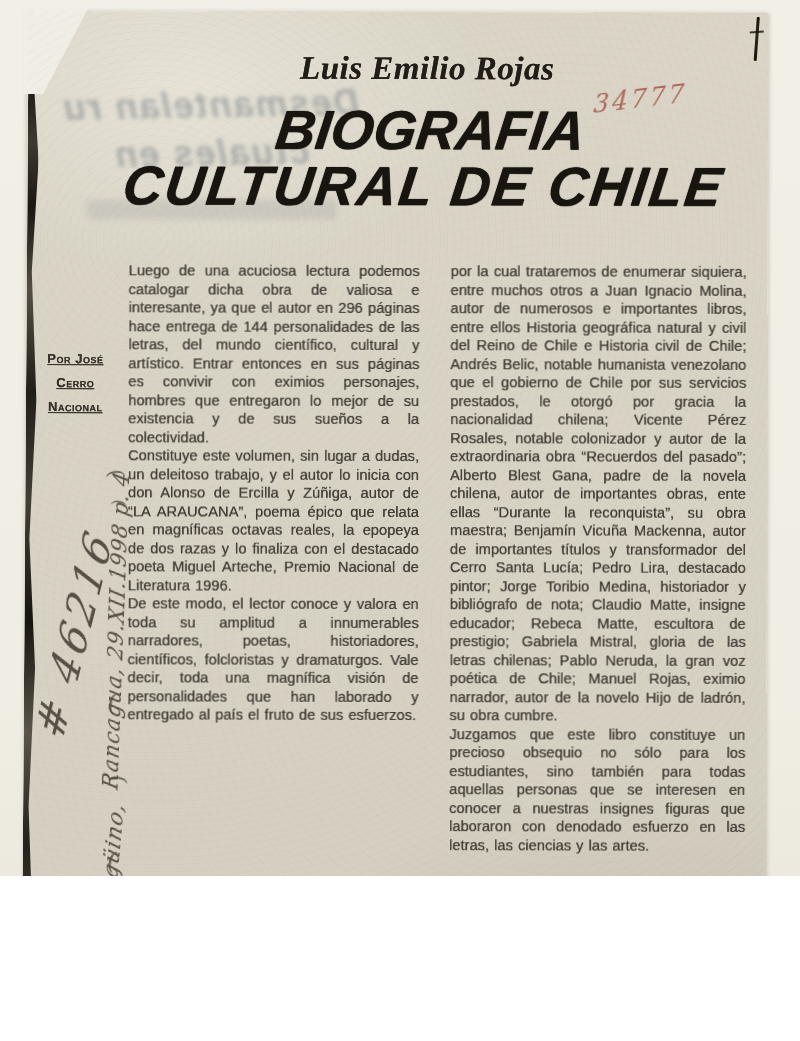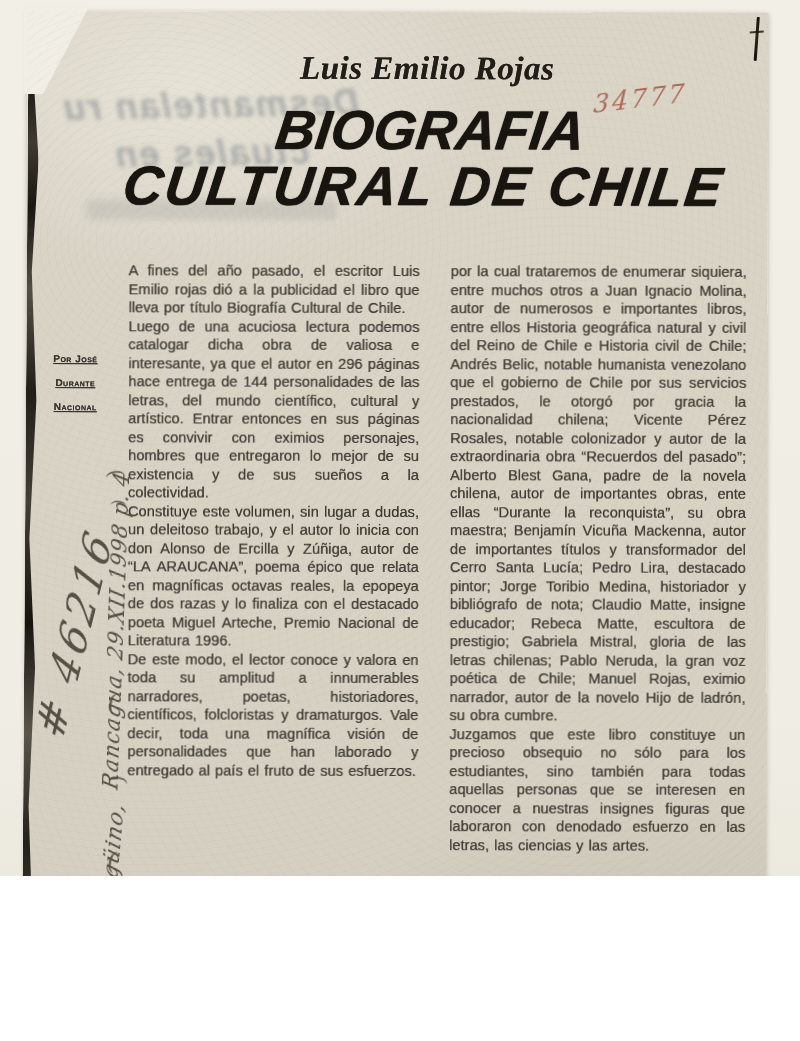--- a/index.html
+++ b/index.html
@@ -87,21 +87,21 @@
   .headline .l2{font-size:55px; line-height:57px; letter-spacing:2px;}
   .regnum{
     position:absolute; left:566px; top:72px;
     font-family:"DejaVu Serif", serif; font-style:italic;
     font-size:25px; color:#a85548; transform:rotate(-7deg) skewX(-10deg);
     letter-spacing:3px; opacity:0.85; filter:blur(0.2px);
   }
   
   .byline{
     position:absolute; left:2px; top:336px; width:94px; text-align:center;
-    font-size:10px; font-weight:bold; color:#36332c; letter-spacing:0.5px;
+    font-size:13px; font-weight:bold; color:#36332c; letter-spacing:0.5px;
     line-height:24px; font-variant:small-caps;
     text-shadow:0 0 0.5px rgba(40,36,28,0.8);
   }
   .byline .bl{text-decoration:underline;}
   
   .cols{position:absolute; left:102px; top:250px; width:596px;}
   .col{position:absolute; top:0;}
   .col.left{left:0; width:291px;}
   .col.right{left:322px; width:296px;}
   .col p{
@@ -149,27 +149,26 @@
       <div class="headline">
         <div class="l1">BIOGRAFIA</div>
         <div class="l2">CULTURAL DE CHILE</div>
       </div>
     </div>
 
     <div class="regnum">34777</div>
 
     <div class="byline">
       <div class="bl">Por José</div>
-      <div class="bl">Durante</div>
+      <div class="bl">Cerro</div>
       <div class="bl">Nacional</div>
     </div>
 
     <div class="cols">
       <div class="col left">
-        <p>A fines del año pasado, el escritor Luis Emilio rojas dió a la publicidad el libro que lleva por título Biografía Cultural de Chile.</p>
         <p>Luego de una acuciosa lectura podemos catalogar dicha obra de valiosa e interesante, ya que el autor en 296 páginas hace entrega de 144 personalidades de las letras, del mundo científico, cultural y artístico. Entrar entonces en sus páginas es convivir con eximios personajes, hombres que entregaron lo mejor de su existencia y de sus sueños a la colectividad.</p>
         <p>Constituye este volumen, sin lugar a dudas, un deleitoso trabajo, y el autor lo inicia con don Alonso de Ercilla y Zúñiga, autor de “LA ARAUCANA”, poema épico que relata en magníficas octavas reales, la epopeya de dos razas y lo finaliza con el destacado poeta Miguel Arteche, Premio Nacional de Literatura 1996.</p>
         <p>De este modo, el lector conoce y valora en toda su amplitud a innumerables narradores, poetas, historiadores, científicos, folcloristas y dramaturgos. Vale decir, toda una magnífica visión de personalidades que han laborado y entregado al país el fruto de sus esfuerzos.</p>
       </div>
       <div class="col right">
         <p>por la cual trataremos de enumerar siquiera, entre muchos otros a Juan Ignacio Molina, autor de numerosos e importantes libros, entre ellos Historia geográfica natural y civil del Reino de Chile e Historia civil de Chile; Andrés Belic, notable humanista venezolano que el gobierno de Chile por sus servicios prestados, le otorgó por gracia la nacionalidad chilena; Vicente Pérez Rosales, notable colonizador y autor de la extraordinaria obra “Recuerdos del pasado”; Alberto Blest Gana, padre de la novela chilena, autor de importantes obras, ente ellas “Durante la reconquista”, su obra maestra; Benjamín Vicuña Mackenna, autor de importantes títulos y transformador del Cerro Santa Lucía; Pedro Lira, destacado pintor; Jorge Toribio Medina, historiador y bibliógrafo de nota; Claudio Matte, insigne educador; Rebeca Matte, escultora de prestigio; Gabriela Mistral, gloria de las letras chilenas; Pablo Neruda, la gran voz poética de Chile; Manuel Rojas, eximio narrador, autor de la novelo Hijo de ladrón, su obra cumbre.</p>
         <p>Juzgamos que este libro constituye un precioso obsequio no sólo para los estudiantes, sino también para todas aquellas personas que se interesen en conocer a nuestras insignes figuras que laboraron con denodado esfuerzo en las letras, las ciencias y las artes.</p>
       </div>
     </div>
 

